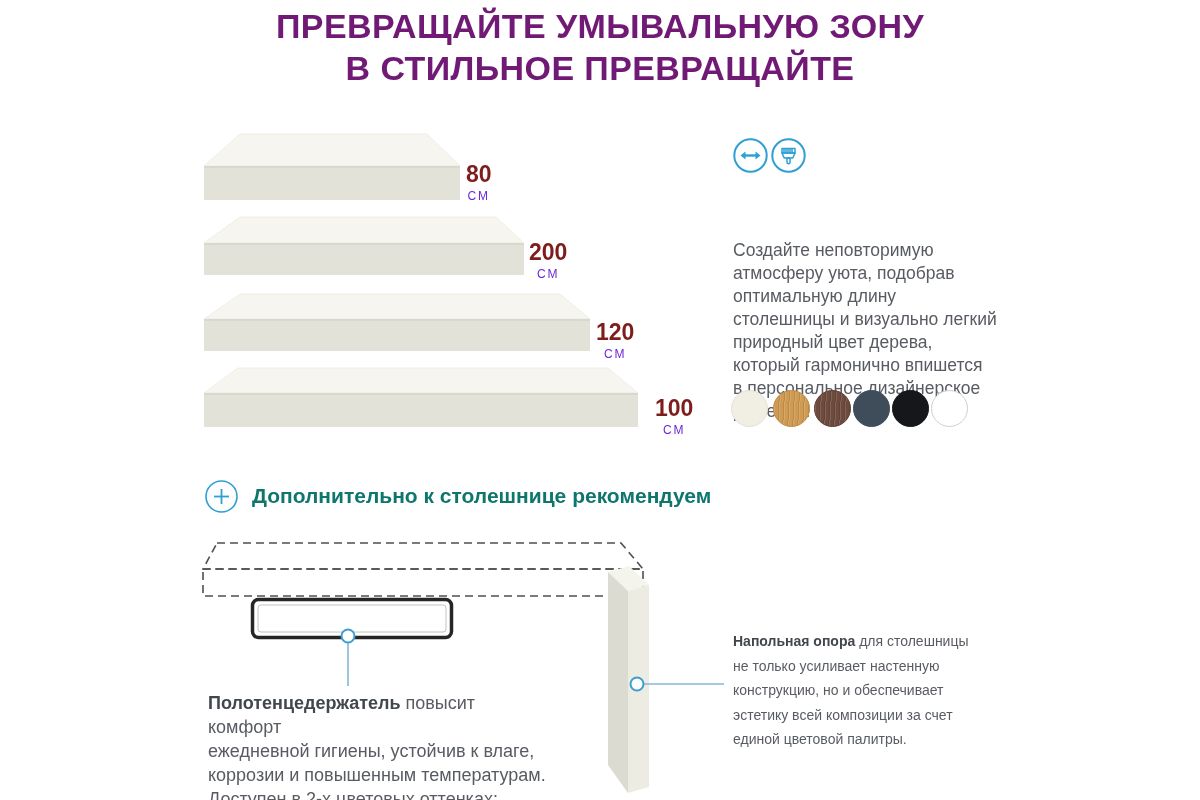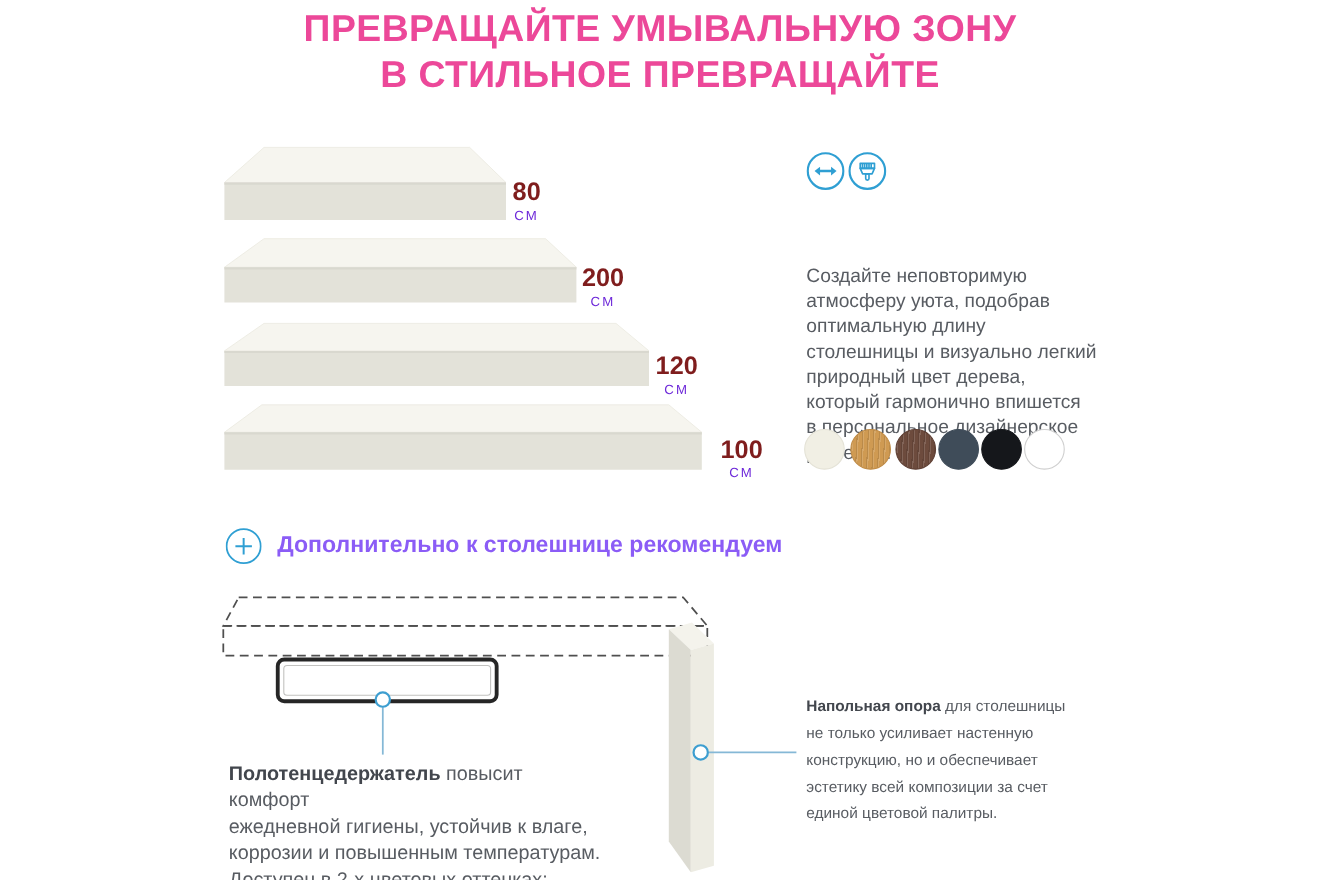--- a/index.html
+++ b/index.html
@@ -5,21 +5,21 @@
   html,body { margin:0; padding:0; background:#ffffff; }
   .page {
     position:relative; width:1200px; height:800px; background:#ffffff;
     overflow:hidden; font-family:"Liberation Sans", sans-serif;
   }
   .scene { position:absolute; left:0; top:0; width:1200px; height:800px; }
 
   .title {
     position:absolute; top:5px; left:0; width:100%;
     text-align:center; font-weight:700; font-size:34px; line-height:42px;
-    color:#ec4899; letter-spacing:0.4px;
+    color:#701a75; letter-spacing:0.4px;
   }
 
   .size-label { position:absolute; text-align:center; }
   .size-num  { font-size:23px; font-weight:700; color:#7f1d1d; line-height:23px; }
   .size-unit { font-size:12px; color:#6d28d9; letter-spacing:2px; margin-top:3px; }
 
   .icon-circle { position:absolute; width:35px; height:35px; }
   .icon-circle svg { display:block; width:35px; height:35px; }
 
   .para {
@@ -36,21 +36,21 @@
   }
   .wood {
     background-image: repeating-linear-gradient(93deg,
       rgba(0,0,0,0.10) 0 1px, rgba(255,255,255,0.14) 1px 2px, transparent 2px 5px);
   }
 
   .plus-circle { position:absolute; left:205px; top:480px; width:33px; height:33px; }
   .plus-circle svg { display:block; width:33px; height:33px; }
   .rec-heading {
     position:absolute; left:252px; top:484px;
-    font-size:21px; font-weight:700; color:#8b5cf6;
+    font-size:21px; font-weight:700; color:#0f766e;
   }
 </style>
 </head>
 <body>
 
 <div class="page">
 
   <svg class="scene" viewBox="0 0 1200 800" xmlns="http://www.w3.org/2000/svg">
 
     <g>

